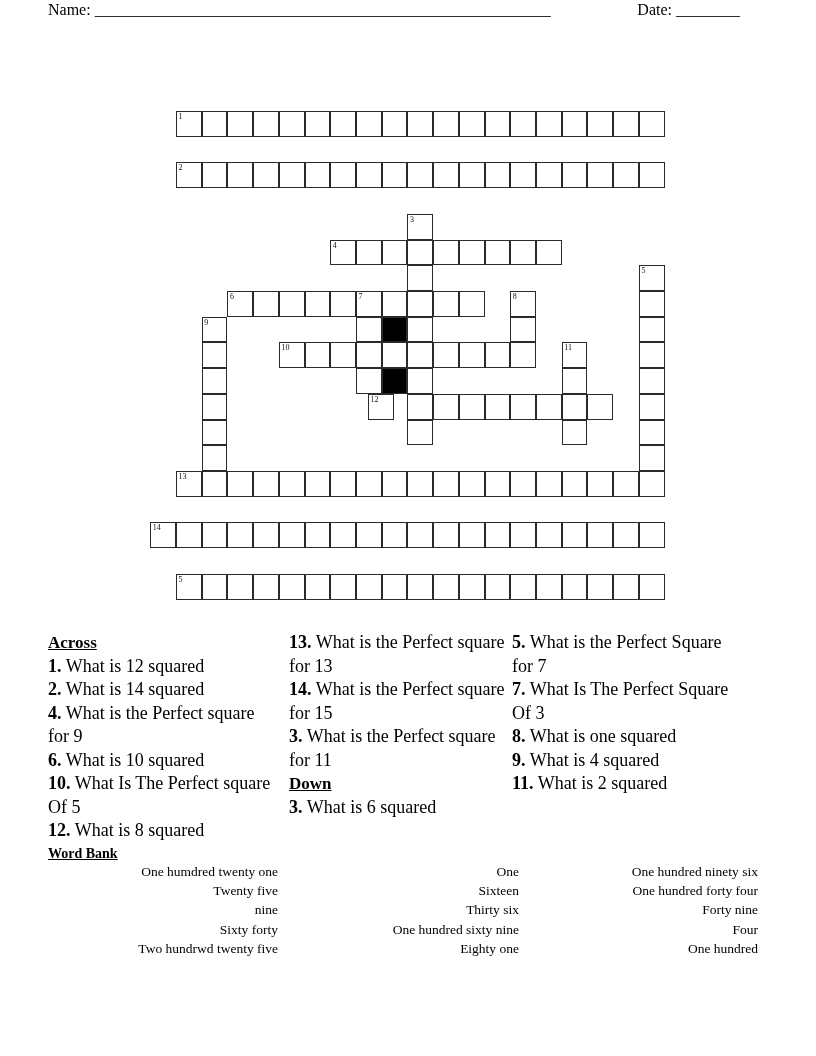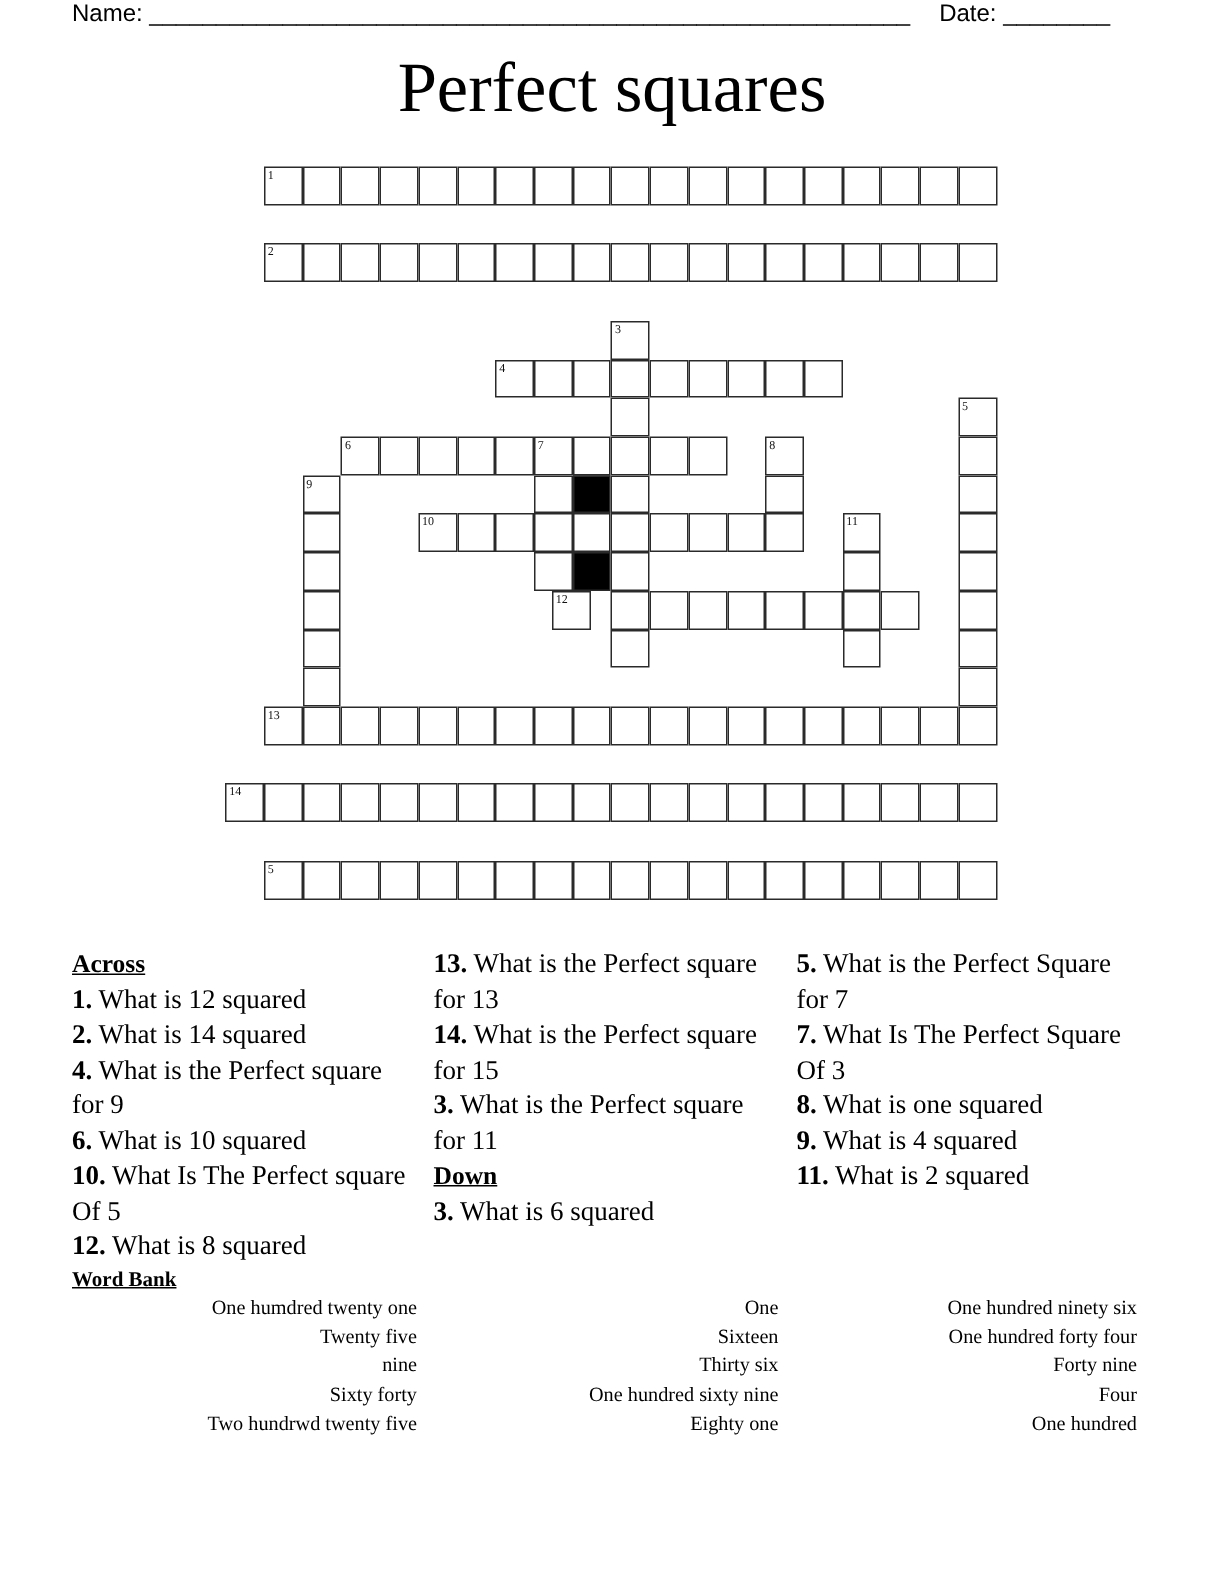--- a/index.html
+++ b/index.html
@@ -12,21 +12,21 @@
     overflow: hidden;
     font-family: "Liberation Serif", serif;
     color: #000000;
   }
 
   
   .hdr-row {
     position: absolute;
     left: 48px; top: 0px; width: 692px;
     display: flex; justify-content: space-between;
-    font-family: Liberation Sans, sans-serif;
+    font-family: Liberation Serif, serif;
     font-size: 16px; line-height: 19px;
     white-space: nowrap;
   }
   .hdr-part { display: inline-block; }
   .hdr-line { letter-spacing: 0; }
 
   
   .title {
     position: absolute;
     left: 0; top: 32px; width: 816px;
@@ -88,21 +88,20 @@
 </head>
 <body>
 
 <div class="page">
 
   <div class="hdr-row">
     <span class="hdr-part"><span>Name:</span>&nbsp;<span class="hdr-line">_________________________________________________________</span></span>
     <span class="hdr-part"><span>Date:</span>&nbsp;<span class="hdr-line">________</span></span>
   </div>
 
-  <div class="title">Perfect squares</div>
 
   <div class="grid">
       <div class="cell" style="left: 176.015px; top: 111px;">
         <span class="num">1</span>
       </div>
       <div class="cell" style="left: 201.73px; top: 111px;"></div>
       <div class="cell" style="left: 227.445px; top: 111px;"></div>
       <div class="cell" style="left: 253.16px; top: 111px;"></div>
       <div class="cell" style="left: 278.875px; top: 111px;"></div>
       <div class="cell" style="left: 304.59px; top: 111px;"></div>
@@ -301,21 +300,21 @@
       <p class="clue"><b>10.</b> What Is The Perfect square Of 5</p>
       <p class="clue"><b>12.</b> What is 8 squared</p>
     </div>
   <div class="clue-col" style="left:289px; top:631px;">
       <p class="clue"><b>13.</b> What is the Perfect square for 13</p>
       <p class="clue"><b>14.</b> What is the Perfect square for 15</p>
       <p class="clue"><b>3.</b> What is the Perfect square for 11</p>
       <div class="clue-header">Down</div>
       <p class="clue"><b>3.</b> What is 6 squared</p>
     </div>
-  <div class="clue-col" style="left:531px; top:631px;">
+  <div class="clue-col" style="left:512px; top:631px;">
       <p class="clue"><b>5.</b> What is the Perfect Square for 7</p>
       <p class="clue"><b>7.</b> What Is The Perfect Square Of 3</p>
       <p class="clue"><b>8.</b> What is one squared</p>
       <p class="clue"><b>9.</b> What is 4 squared</p>
       <p class="clue"><b>11.</b> What is 2 squared</p>
     </div>
 
   <div class="wb-label">Word Bank</div>
   <div class="wb-col" style="left:48px;">
       <p class="wb-item">One humdred twenty one</p>

